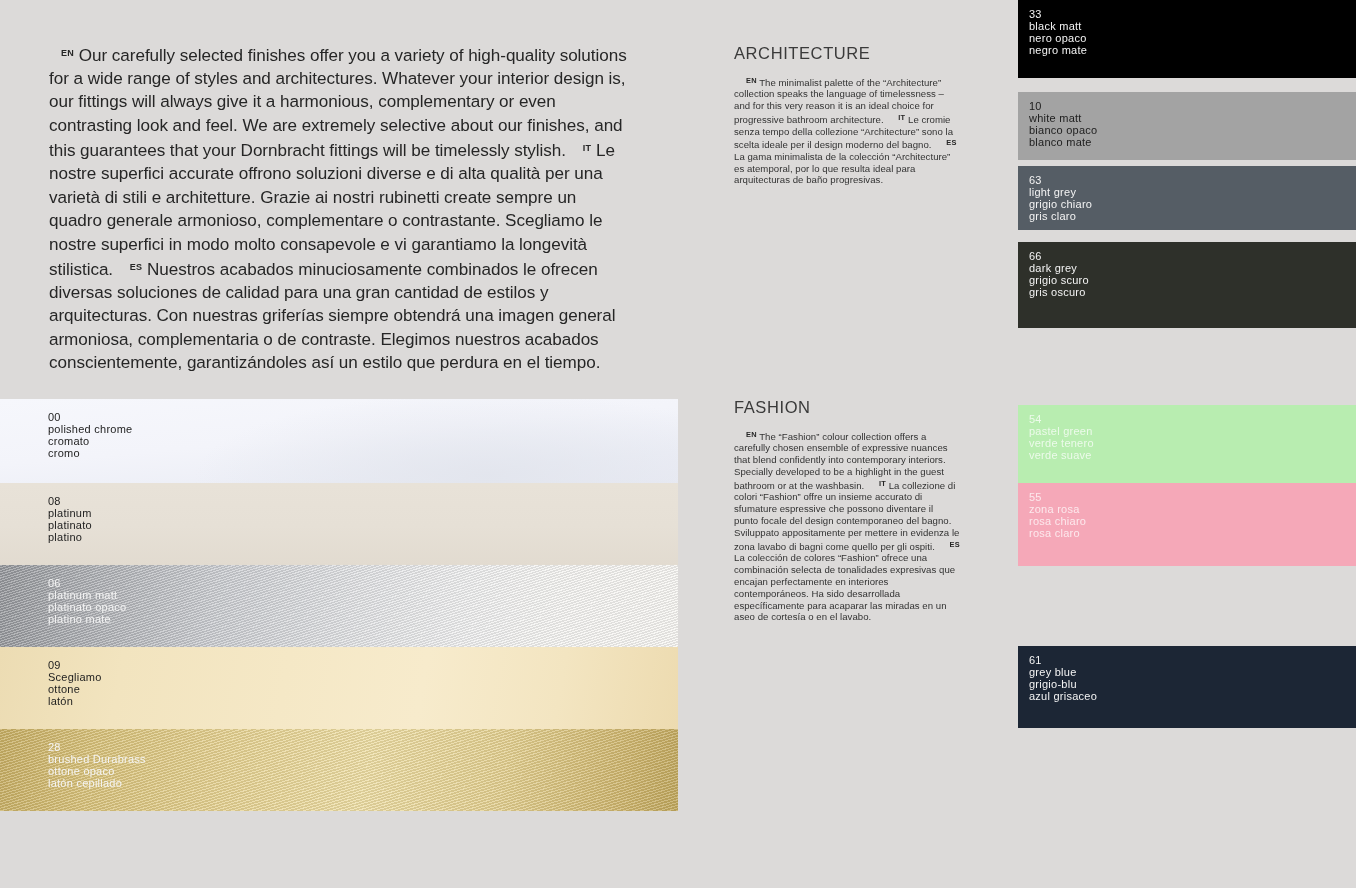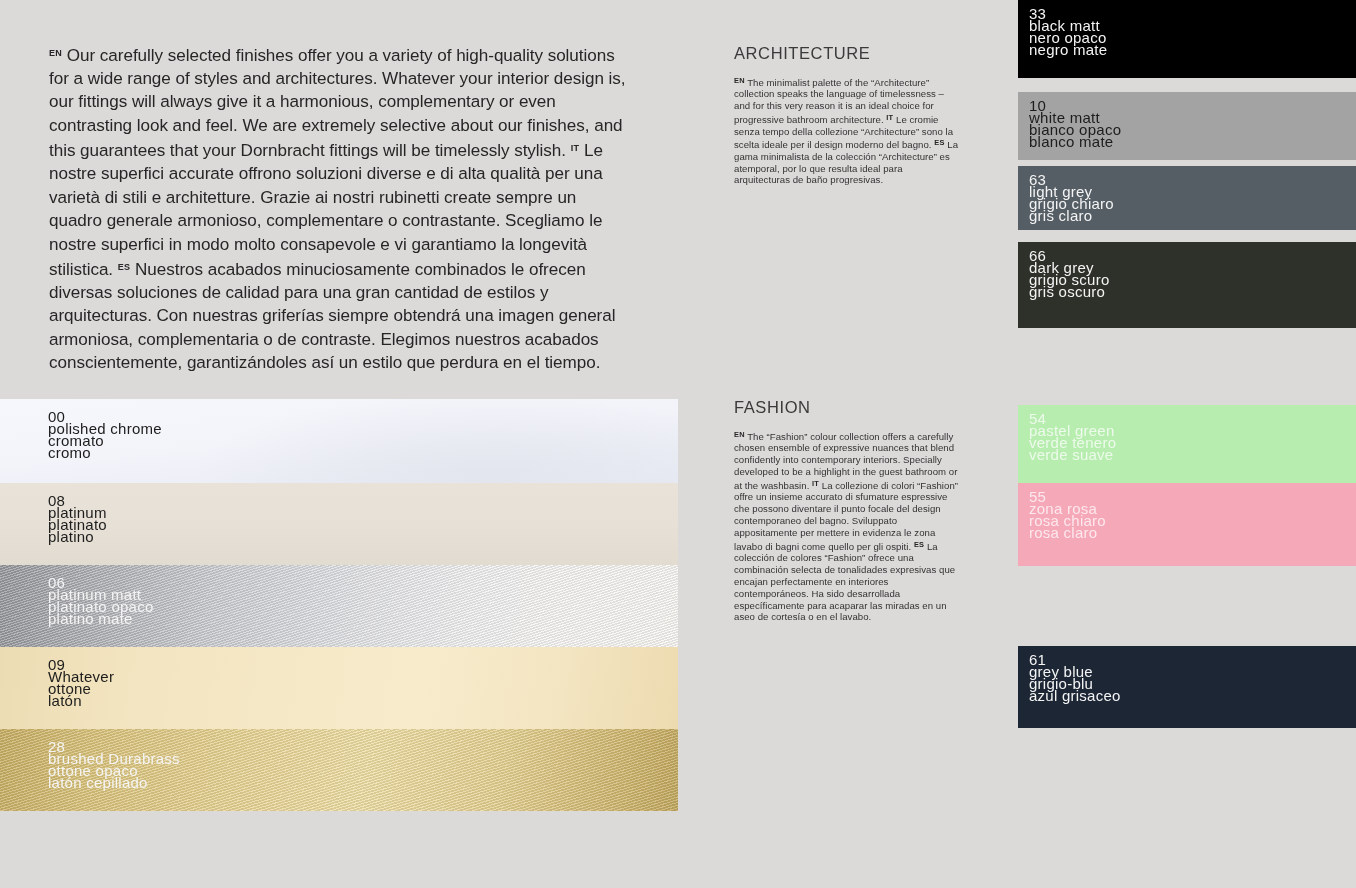--- a/index.html
+++ b/index.html
@@ -33,20 +33,21 @@
     color: #262626;
     letter-spacing: -0.05px;
     text-align: left;
   }
   .lang-tag {
     font-size: 9px;
     font-weight: bold;
     vertical-align: 0.52em;
     letter-spacing: 0.3px;
     color: #262626;
+    margin-left: 12px;
   }
 
   
   .section-block { position: absolute; width: 226px; }
   #architecture-block { left: 734px; top: 43px; }
   #fashion-block      { left: 734px; top: 397px; }
 
   .section-title {
     font-size: 16.5px;
     line-height: 20px;
@@ -70,21 +71,21 @@
 
   
   .swatch {
     position: absolute;
     overflow: hidden;
   }
   .swatch-label {
     position: absolute;
     left: 48px;
     top: 12px;
-    font-size: 15px;
+    font-size: 11px;
     line-height: 12.1px;
     letter-spacing: 0.25px;
     white-space: pre-line;
   }
   .swatch-label.dark-text  { color: #1d1d1d; }
   .swatch-label.light-text { color: #f4f4f4; }
   .swatch-label.soft-text  { color: rgba(255,255,255,0.74); }
 
   .right-col .swatch-label { left: 11px; top: 8px; }
 
@@ -202,21 +203,21 @@
 
     <div class="swatch fin-platinum-matt" style="top:166px;height:82px">
       <div class="swatch-label light-text"><span>06</span>
 <span>platinum matt</span>
 <span>platinato opaco</span>
 <span>platino mate</span></div>
     </div>
 
     <div class="swatch fin-durabrass" style="top:248px;height:82px">
       <div class="swatch-label dark-text"><span>09</span>
-<span>Whatever</span>
+<span>Scegliamo</span>
 <span>ottone</span>
 <span>latón</span></div>
     </div>
 
     <div class="swatch fin-brushed-durabrass" style="top:330px;height:82px">
       <div class="swatch-label light-text"><span>28</span>
 <span>brushed Durabrass</span>
 <span>ottone opaco</span>
 <span>latón cepillado</span></div>
     </div>

